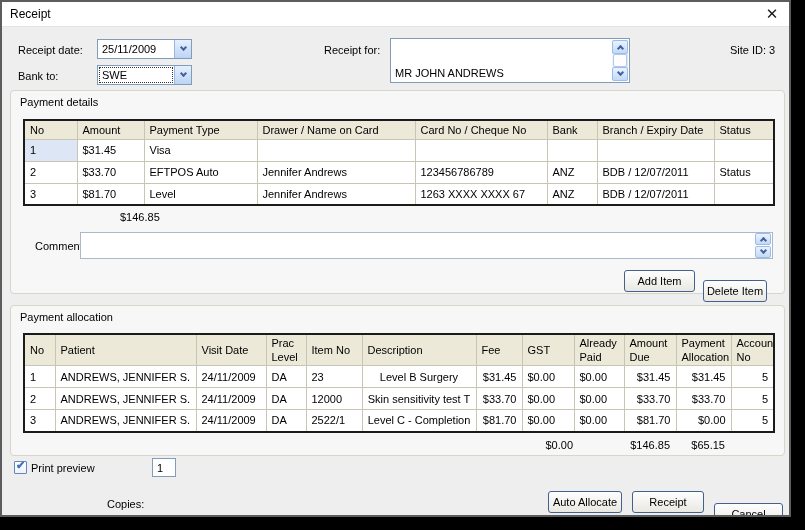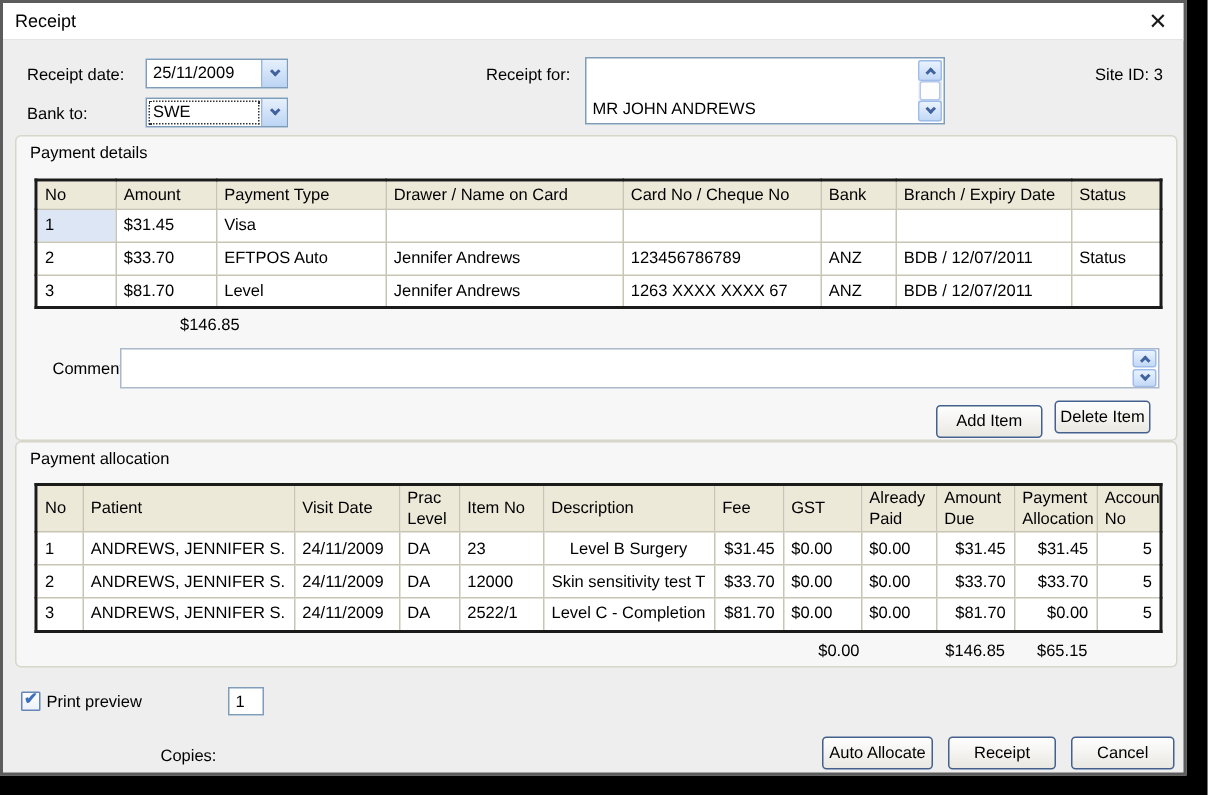--- a/index.html
+++ b/index.html
@@ -169,24 +169,24 @@
       <span></span>
       <span class="sbtn" style="position:absolute;top:0;">
           <span class="chev up"></span>
         </span>
       <span class="sbtn" style="position:absolute;bottom:0;">
           <span class="chev down"></span>
         </span>
     </div>
 
     <div class="btn" style="left:613px;top:179px;width:71px;">Add Item</div>
-    <div class="btn" style="left:692px;top:176px;width:64px;">Delete Item</div>
-  </div>
-
-  <div class="groupbox" style="top:292px;height:151px;">
+    <div class="btn" style="left:692px;top:189px;width:64px;">Delete Item</div>
+  </div>
+
+  <div class="groupbox" style="top:303px;height:151px;">
     <span class="group-label">Payment allocation</span>
 
     <table class="grid" id="alloc-table" style="left:12px;top:27px;width:750px;">
       <colgroup>
         <col style="width:31px">
           <col style="width:141px">
           <col style="width:70px">
           <col style="width:40px">
         <col style="width:56px">
           <col style="width:114px">
@@ -266,15 +266,15 @@
 
   <span class="checkbox">
     <span class="check">✔</span>
   </span>
   <span class="lbl" style="left:29px;top:460px;">Print preview</span>
   <span class="lbl" style="left:105px;top:460px;margin-top:36px;">Copies:</span>
   <div class="copies-input">1</div>
 
   <div class="btn" style="left:546px;top:489px;width:74px;">Auto Allocate</div>
   <div class="btn" style="left:630px;top:489px;width:72px;">Receipt</div>
-  <div class="btn" style="left:712px;top:489px;width:69px;text-align:center;">Cancel</div>
+  <div class="btn" style="left:712px;top:501px;width:69px;text-align:center;">Cancel</div>
 
 </div>
 
 </body></html>

